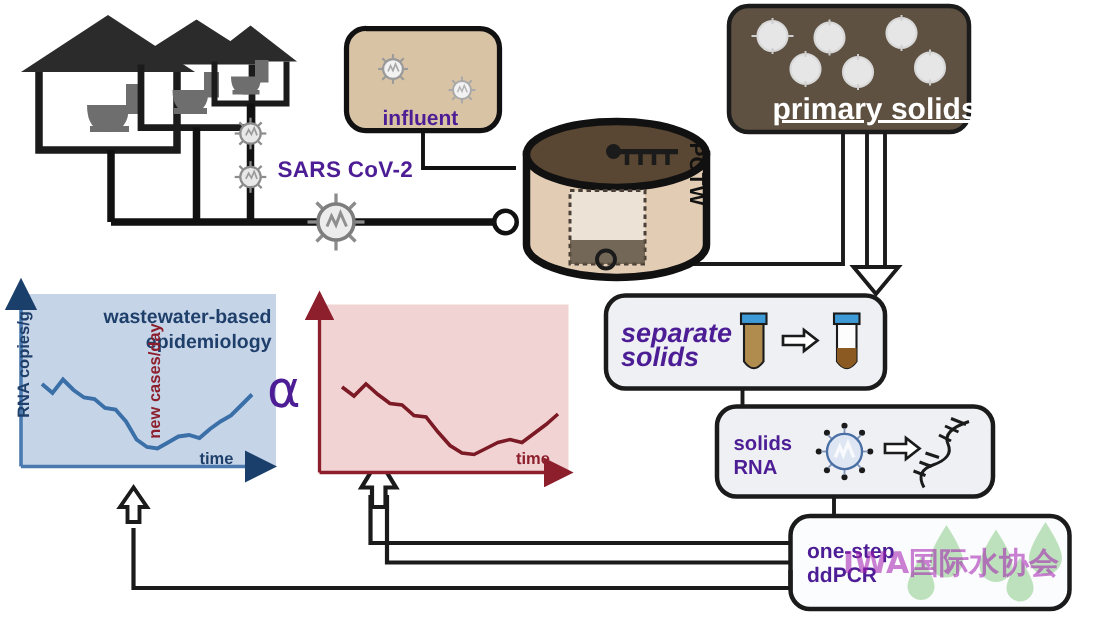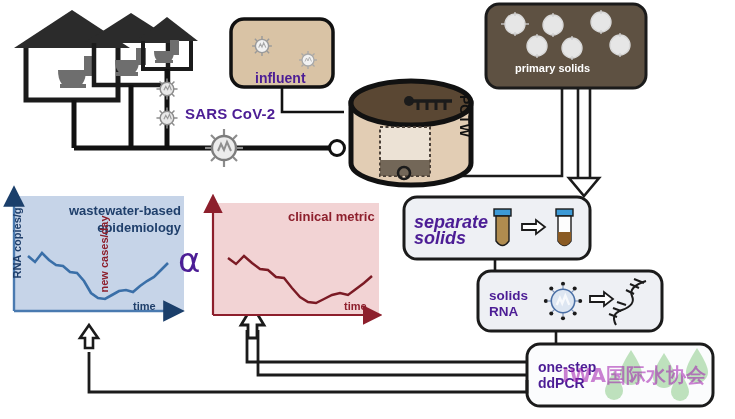--- a/index.html
+++ b/index.html
@@ -3,21 +3,21 @@
 <meta charset="utf-8">
 <style>
   html,body{margin:0;padding:0;background:#ffffff;}
   body{font-family:"Liberation Sans",sans-serif;}
   #stage{position:relative;width:735px;height:419px;background:#fff;overflow:hidden;}
   .abs{position:absolute;}
   svg{display:block;}
   .lbl{position:absolute;font-weight:bold;color:#4c1d95;white-space:nowrap;}
   #sars-label{left:185px;top:105px;font-size:15px;letter-spacing:.2px;}
   #influent-label{left:255px;top:70px;font-size:14px;}
-  #primary-label{left:515px;top:62px;font-size:11px;color:#fff;}
+  #primary-label{left:515px;top:62px;font-size:20px;color:#fff;text-decoration:underline;}
   #potw-label{left:473px;top:95px;font-size:14px;color:#111;
      transform:rotate(90deg);transform-origin:left top;}
   #sep-label{left:414px;top:214px;font-size:18px;line-height:16px;font-style:italic;}
   #ext-label{left:489px;top:288px;font-size:13.5px;line-height:16px;}
   #pcr-label{left:538px;top:359px;font-size:14px;line-height:16px;}
   #alpha{left:178px;top:240px;font-size:34px;font-family:"DejaVu Sans",sans-serif;font-weight:normal;}
   .ctitle{position:absolute;font-weight:bold;font-size:13px;}
   #wbe-title{left:56px;top:202px;color:#1f3f6b;text-align:right;line-height:17px;width:125px;}
   #clin-title{left:288px;top:209px;color:#8d1f2c;}
   .axlbl{position:absolute;font-weight:bold;font-size:11px;}
@@ -322,18 +322,17 @@
 
   <div class="lbl" id="alpha">α</div>
 
   <div class="ctitle" id="wbe-title">
     <span>wastewater-based</span><br>
     <span>epidemiology</span>
   </div>
   <div class="axlbl" id="wbe-y">RNA copies/g</div>
   <div class="axlbl" id="wbe-x">time</div>
 
-  <div class="ctitle" id="clin-title">clinical metric</div>
   <div class="axlbl" id="clin-y">new cases/day</div>
   <div class="axlbl" id="clin-x">time</div>
 
   <div class="abs" id="wmtext">IWA国际水协会</div>
 </div>
 
 </body></html>

